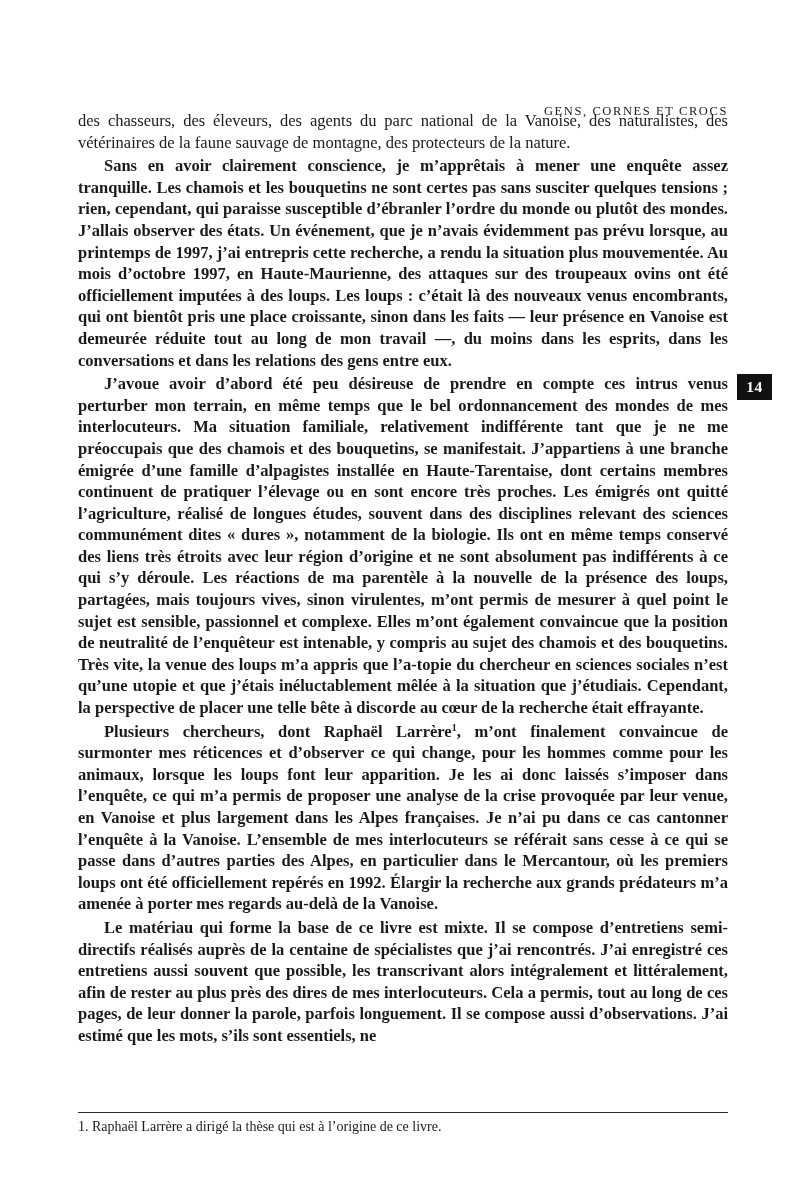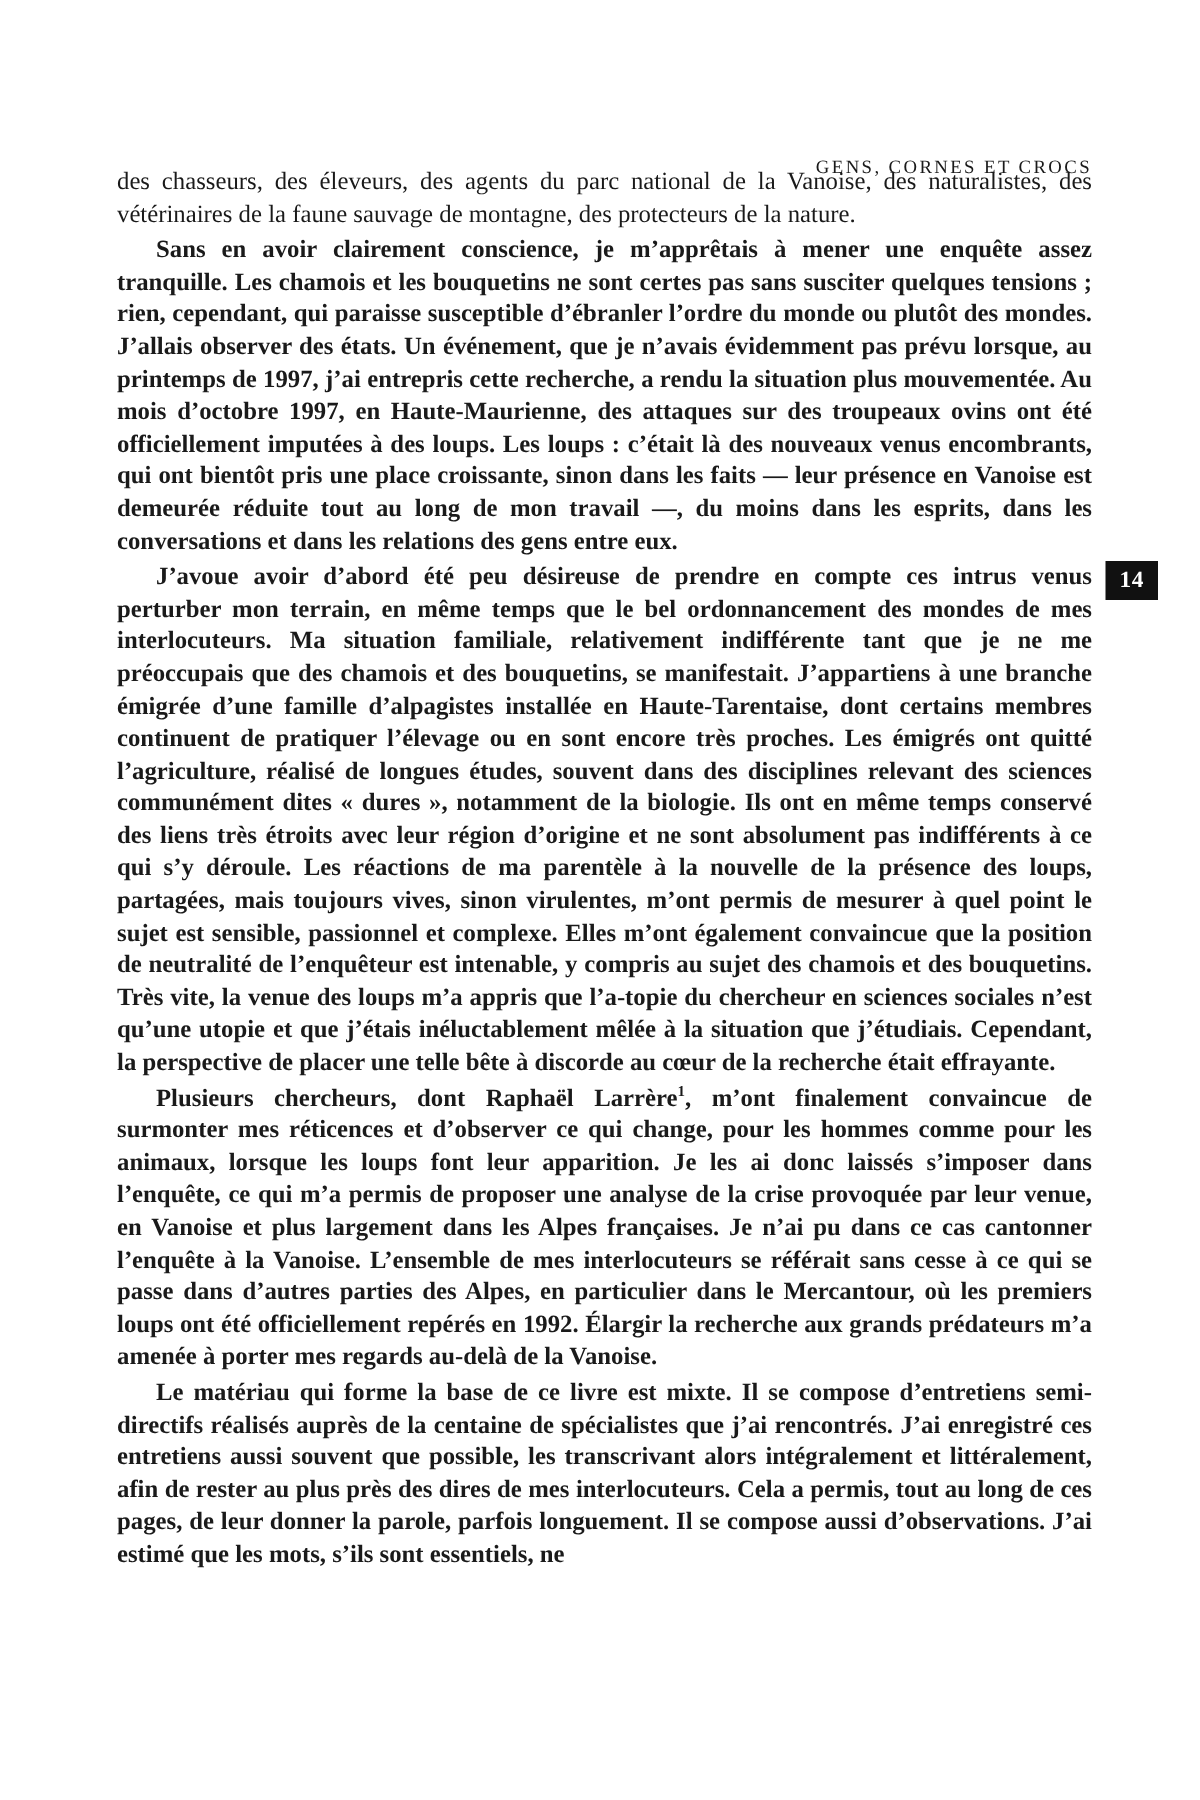--- a/index.html
+++ b/index.html
@@ -93,14 +93,17 @@
   </div>
 
   <div class="text-column">
       <p><span>des chasseurs, des éleveurs, des agents du parc national de la Vanoise, des naturalistes, des vétérinaires de la faune sauvage de montagne, des protecteurs de la nature.</span></p>
       <p class="indent"><span>Sans en avoir clairement conscience, je m’apprêtais à mener une enquête assez tranquille. Les chamois et les bouquetins ne sont certes pas sans susciter quelques tensions ; rien, cependant, qui paraisse susceptible d’ébranler l’ordre du monde ou plutôt des mondes. J’allais observer des états. Un événement, que je n’avais évidemment pas prévu lorsque, au printemps de 1997, j’ai entrepris cette recherche, a rendu la situation plus mouvementée. Au mois d’octobre 1997, en Haute-Maurienne, des attaques sur des troupeaux ovins ont été officiellement imputées à des loups. Les loups : c’était là des nouveaux venus encombrants, qui ont bientôt pris une place croissante, sinon dans les faits — leur présence en Vanoise est demeurée réduite tout au long de mon travail —, du moins dans les esprits, dans les conversations et dans les relations des gens entre eux.</span></p>
       <p class="indent"><span>J’avoue avoir d’abord été peu désireuse de prendre en compte ces intrus venus perturber mon terrain, en même temps que le bel ordonnancement des mondes de mes interlocuteurs. Ma situation familiale, relativement indifférente tant que je ne me préoccupais que des chamois et des bouquetins, se manifestait. J’appartiens à une branche émigrée d’une famille d’alpagistes installée en Haute-Tarentaise, dont certains membres continuent de pratiquer l’élevage ou en sont encore très proches. Les émigrés ont quitté l’agriculture, réalisé de longues études, souvent dans des disciplines relevant des sciences communément dites « dures », notamment de la biologie. Ils ont en même temps conservé des liens très étroits avec leur région d’origine et ne sont absolument pas indifférents à ce qui s’y déroule. Les réactions de ma parentèle à la nouvelle de la présence des loups, partagées, mais toujours vives, sinon virulentes, m’ont permis de mesurer à quel point le sujet est sensible, passionnel et complexe. Elles m’ont également convaincue que la position de neutralité de l’enquêteur est intenable, y compris au sujet des chamois et des bouquetins. Très vite, la venue des loups m’a appris que l’a-topie du chercheur en sciences sociales n’est qu’une utopie et que j’étais inéluctablement mêlée à la situation que j’étudiais. Cependant, la perspective de placer une telle bête à discorde au cœur de la recherche était effrayante.</span></p>
       <p class="indent"><span>Plusieurs chercheurs, dont Raphaël Larrère</span><sup>1</sup><span>, m’ont finalement convaincue de surmonter mes réticences et d’observer ce qui change, pour les hommes comme pour les animaux, lorsque les loups font leur apparition. Je les ai donc laissés s’imposer dans l’enquête, ce qui m’a permis de proposer une analyse de la crise provoquée par leur venue, en Vanoise et plus largement dans les Alpes françaises. Je n’ai pu dans ce cas cantonner l’enquête à la Vanoise. L’ensemble de mes interlocuteurs se référait sans cesse à ce qui se passe dans d’autres parties des Alpes, en particulier dans le Mercantour, où les premiers loups ont été officiellement repérés en 1992. Élargir la recherche aux grands prédateurs m’a amenée à porter mes regards au-delà de la Vanoise.</span></p>
       <p class="indent"><span>Le matériau qui forme la base de ce livre est mixte. Il se compose d’entretiens semi-directifs réalisés auprès de la centaine de spécialistes que j’ai rencontrés. J’ai enregistré ces entretiens aussi souvent que possible, les transcrivant alors intégralement et littéralement, afin de rester au plus près des dires de mes interlocuteurs. Cela a permis, tout au long de ces pages, de leur donner la parole, parfois longuement. Il se compose aussi d’observations. J’ai estimé que les mots, s’ils sont essentiels, ne</span></p>
     </div>
 
+  <div class="footnote-block">
+    <div class="footnote">1. Raphaël Larrère a dirigé la thèse qui est à l’origine de ce livre.</div>
+  </div>
 
 </div>
 
 </body></html>

